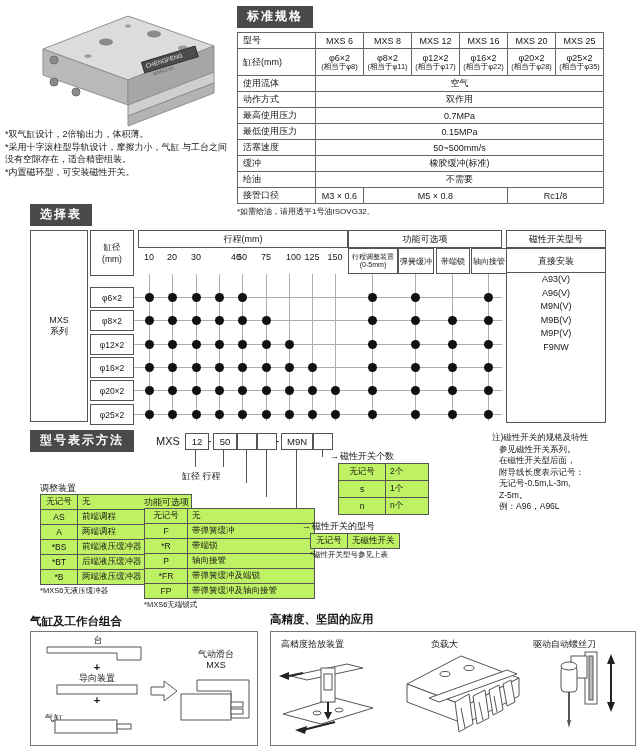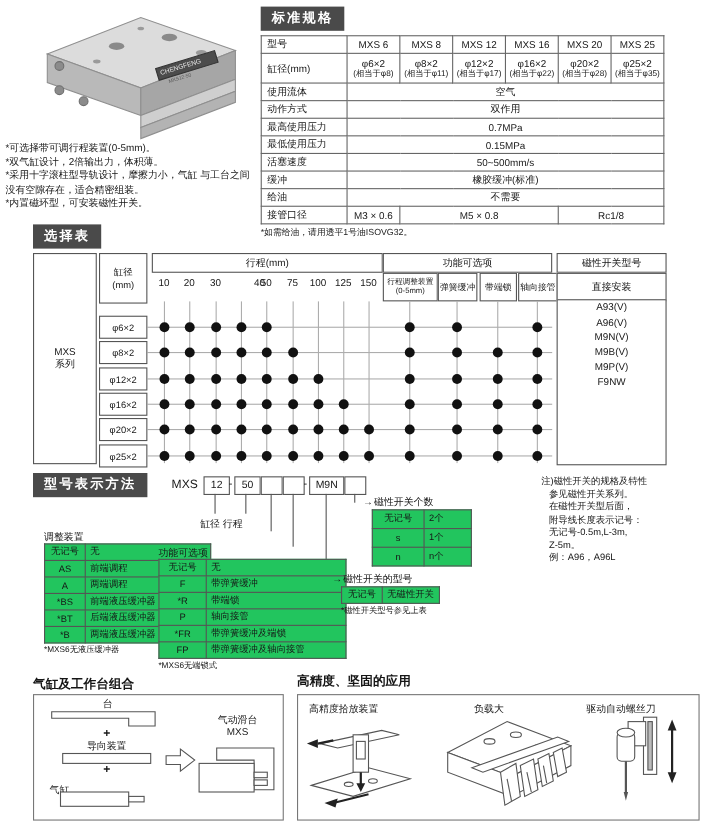--- a/index.html
+++ b/index.html
@@ -35,21 +35,21 @@
            display:flex;flex-direction:column;align-items:center;justify-content:flex-start;
            line-height:13.5px;font-size:9px;background:#fff}
   
   #mcode{position:absolute;left:30px;top:430px;width:606px;height:180px;font-size:9px}
   .cbox{position:absolute;top:3px;height:15px;border:1px solid #555;display:flex;align-items:center;
         justify-content:center;font-size:9.5px;background:#fff}
   .dash{position:absolute;top:5px;font-size:10px}
   .stub{position:absolute;width:1px;background:#555}
   .tlab{position:absolute;font-size:9px}
   .arrow:before{content:"→";margin-right:1px}
-  table.mini{border-collapse:collapse;font-size:8.5px;background:#22c55e}
+  table.mini{border-collapse:collapse;font-size:8.5px;background:#bef264}
   table.mini td{border:1px solid #555;padding:1px 4px;height:11px;white-space:nowrap}
   table.mini td:first-child{text-align:center;min-width:28px}
   .mini-wrap{position:absolute}
   .mini-foot{font-size:7.5px;margin-top:1px}
   .note{position:absolute;left:462px;top:2px;width:172px;font-size:8.5px;line-height:11.5px;white-space:pre-wrap}
   
   .btitle{position:absolute;font-size:11.5px;font-weight:bold}
   .frame{position:absolute;border:1px solid #777;background:#fff}
   .small-lab{position:absolute;font-size:9px}
   .plus{position:absolute;font-size:11px;font-weight:bold;width:100%;text-align:center}
@@ -75,21 +75,20 @@
     <circle cx="48" cy="88" r="4" fill="#8b8b8b" stroke="#6f6f6f"></circle>
     <g transform="rotate(-17 142 56)">
       <rect x="114" y="50" width="56" height="11" fill="#4c4c4c" stroke="#333"></rect>
       <text x="117" y="57" font-size="6" fill="#e8e8e8">CHENGFENG</text>
       <text x="122" y="66" font-size="4.5" fill="#555">MXS12-50</text>
     </g>
   </svg>
 </div>
 
 <div class="features">
-  <div>*可选择带可调行程装置(0-5mm)。</div>
   <div>*双气缸设计，2倍输出力，体积薄。</div>
   <div>*采用十字滚柱型导轨设计，摩擦力小，气缸 与工台之间没有空隙存在，适合精密组装。</div>
   <div>*内置磁环型，可安装磁性开关。</div>
 </div>
 
 <div class="spec-sec">
   <div class="badge">标准规格</div>
   <table class="spec">
     <colgroup>
         <col style="width:78px">
@@ -211,21 +210,21 @@
     <div class="vline" style="left: 342px;"></div>
     <div class="vline" style="left: 385px;"></div>
     <div class="vline" style="left: 422px;"></div>
     <div class="vline" style="left: 458px;"></div>
     <div class="stroke-lab" style="left: 107px;">10</div>
     <div class="stroke-lab" style="left: 130px;">20</div>
     <div class="stroke-lab" style="left: 154px;">30</div>
     <div class="stroke-lab" style="left: 177px; margin-left: 17px;">40</div>
     <div class="stroke-lab" style="left: 200px;">50</div>
     <div class="stroke-lab" style="left: 224px;">75</div>
-    <div class="stroke-lab" style="left: 247px;">100</div>
+    <div class="stroke-lab" style="left: 247px; text-align: right;">100</div>
     <div class="stroke-lab" style="left: 270px;">125</div>
     <div class="stroke-lab" style="left: 293px;">150</div>
     <div class="hline" style="top: 71px;"></div>
     <div class="bore-box" style="top: 61px;">φ6×2</div>
     <div class="dot" style="left: 114.5px; top: 66.5px;"></div>
     <div class="dot" style="left: 137.5px; top: 66.5px;"></div>
     <div class="dot" style="left: 161.5px; top: 66.5px;"></div>
     <div class="dot" style="left: 184.5px; top: 66.5px;"></div>
     <div class="dot" style="left: 207.5px; top: 66.5px;"></div>
     <div class="dot" style="left: 337.5px; top: 66.5px;"></div>

